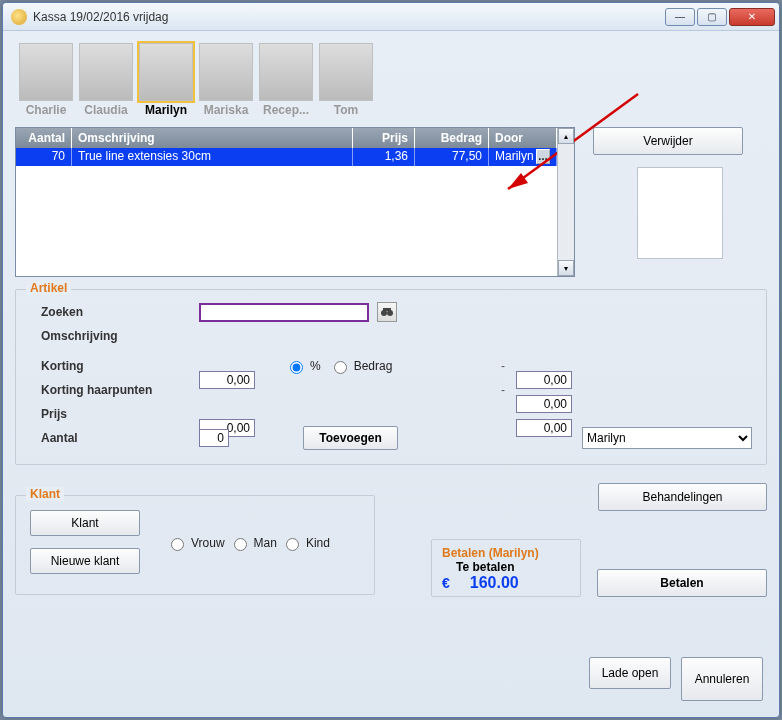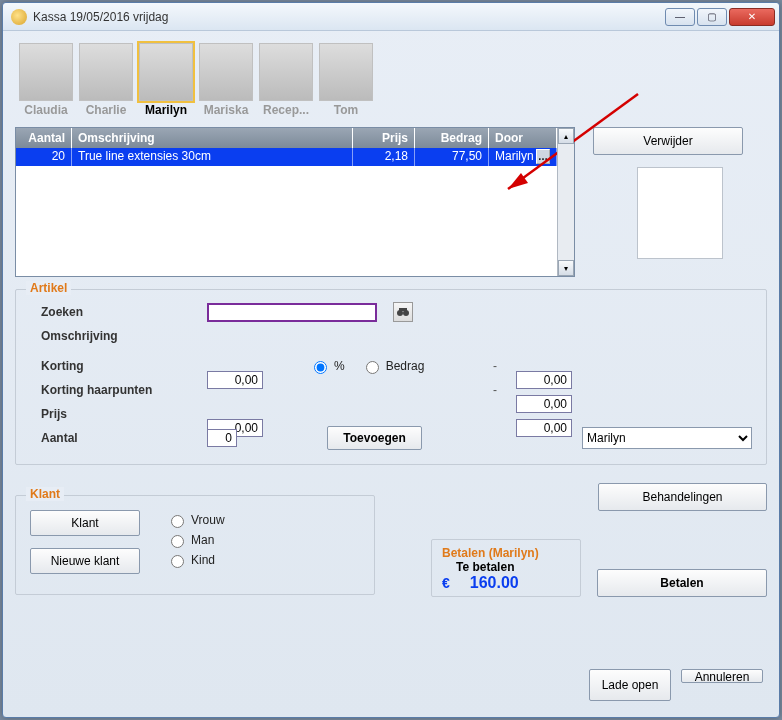--- a/index.html
+++ b/index.html
@@ -83,67 +83,67 @@
     .btn.big { height:28px; font-size:12px; }
     .square-preview { align-self:center; width:86px; height:92px; border:1px solid #bcc3cc; background:#fff;}
     
     .arrow {
       position:absolute; left:480px; top:58px;
       width:160px; height:110px; pointer-events:none;
     }
     
     .fs { border:1px solid #c4ccd6; border-radius:2px; margin-top:12px; padding:10px 14px 14px 25px; position:relative; background:transparent;}
     .fs-legend { position:absolute; top:-9px; left:10px; padding:0 4px; color:#e07a1a; font-weight:bold; background:linear-gradient(#e7edf5,#e7edf5);}
-    .form-row { display:flex; align-items:center; height:24px; gap:16px; }
+    .form-row { display:flex; align-items:center; height:24px; gap:8px; }
     .form-label { width:150px; font-weight:bold; color:#333;}
     .txt { border:1px solid #7a7aa3; height:18px; padding:0 4px; font:inherit; background:#fff;}
     .txt.small{ width:56px; text-align:right;margin-top:28px;}
     .txt.tiny{ width:30px; text-align:right;}
     .txt.search{ width:170px; border:2px solid #7a2c9a; height:19px;}
     .bino { width:20px; height:20px; border:1px solid #999; background:linear-gradient(#f6f6f6,#ddd); display:flex; align-items:center; justify-content:center;}
     label.radio { display:flex; align-items:center; gap:4px; font-size:12px; color:#222;}
     .dash { width:10px; text-align:center; color:#555;}
     .spacer { flex:1; }
     .select { border:1px solid #8a99ad; height:22px; width:170px; font:inherit; background:#fff;}
     
     .klant-fs { display:flex; gap:26px; }
     .klant-btns { display:flex; flex-direction:column; gap:12px; width:110px;}
     .klant-btns .btn { width:110px; height:26px;}
-    .gender { display:flex; flex-direction:column; gap:4px; padding-top:2px;}
+    .gender { display:flex; flex-direction:row; gap:4px; padding-top:2px;}
     .betalen-box { border:1px solid #c4ccd6; border-radius:2px; padding:6px 10px 4px 10px; margin-left:auto; width:150px;}
     .betalen-legend { color:#e07a1a; font-weight:bold; font-size:12px;}
     .pay-label { font-weight:bold; padding-left:14px;}
     .pay-row { display:flex; align-items:baseline; gap:20px; color:#0a3ef0; font-weight:bold;}
     .euro{ font-size:14px;} .amount{ font-size:16px;}
     .bottom-right { position:absolute; right:16px; bottom:16px; display:flex; gap:10px;}
   </style>
 </head>
 <body>
 
 <div class="window">
   <div class="titlebar">
     <div class="title-icon"></div>
-    <div class="title-text">Kassa 19/05/2016 vrijdag</div>
+    <div class="title-text">Kassa 19/02/2016 vrijdag</div>
     <div class="win-btns">
       <div class="win-btn">—</div>
       <div class="win-btn">▢</div>
       <div class="win-btn close">✕</div>
     </div>
   </div>
 
   <div class="content">
 
     <div class="avatars" id="avatars">
         <div class="avatar">
           <div class="avatar-img"></div>
+          <div class="avatar-label">Charlie</div>
+        </div>
+        <div class="avatar">
+          <div class="avatar-img"></div>
           <div class="avatar-label">Claudia</div>
-        </div>
-        <div class="avatar">
-          <div class="avatar-img"></div>
-          <div class="avatar-label">Charlie</div>
         </div>
         <div class="avatar selected">
           <div class="avatar-img"></div>
           <div class="avatar-label">Marilyn</div>
         </div>
         <div class="avatar">
           <div class="avatar-img"></div>
           <div class="avatar-label">Mariska</div>
         </div>
         <div class="avatar">
@@ -166,23 +166,23 @@
         <div class="grid-main">
           <div class="grid-header">
             <div class="gh gc1 r">Aantal</div>
             <div class="gh gc2">Omschrijving</div>
             <div class="gh gc3 r">Prijs</div>
             <div class="gh gc4 r">Bedrag</div>
             <div class="gh gc5">Door</div>
           </div>
           <div class="grid-body" id="grid-body">
               <div class="grid-row">
-                <div class="gd gc1 r">20</div>
+                <div class="gd gc1 r">70</div>
                 <div class="gd gc2">True line extensies 30cm</div>
-                <div class="gd gc3 r">2,18</div>
+                <div class="gd gc3 r">1,36</div>
                 <div class="gd gc4 r">77,50</div>
                 <div class="gd gc5">Marilyn<span class="ell">…</span></div>
               </div>
             </div>
         </div>
         <div class="grid-scroll">
           <div class="sb-btn sb-up">▴</div>
           <div class="sb-btn sb-dn">▾</div>
         </div>
       </div>
@@ -293,17 +293,17 @@
             </div>
           </div>
         </div>
 
         <button class="btn big" style="position:absolute; right:0; top:86px; width:170px; font-weight:bold;">Betalen</button>
       </div>
     </div>
 
     <div class="bottom-right">
       <button class="btn" style="width:82px;height:32px">Lade open</button>
-      <button class="btn" style="width:82px;height:14px">Annuleren</button>
+      <button class="btn" style="width:82px;height:44px">Annuleren</button>
     </div>
 
   </div>
 </div>
 
 </body></html>

